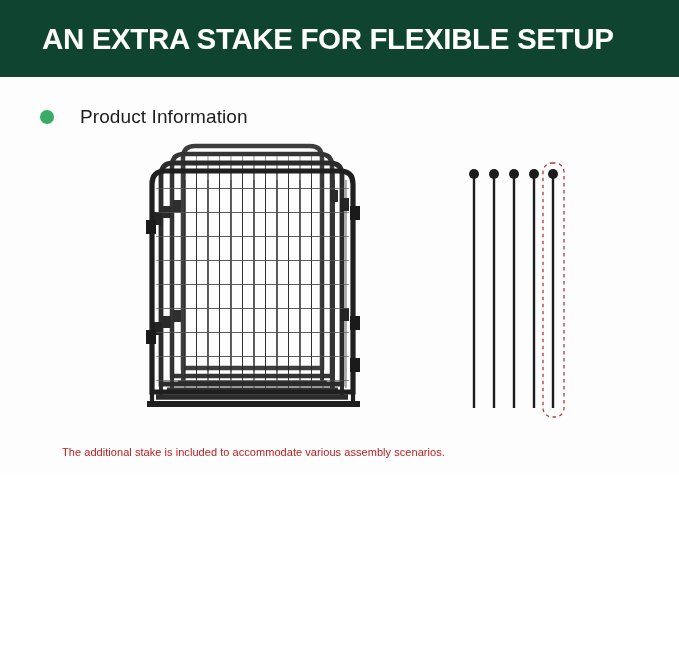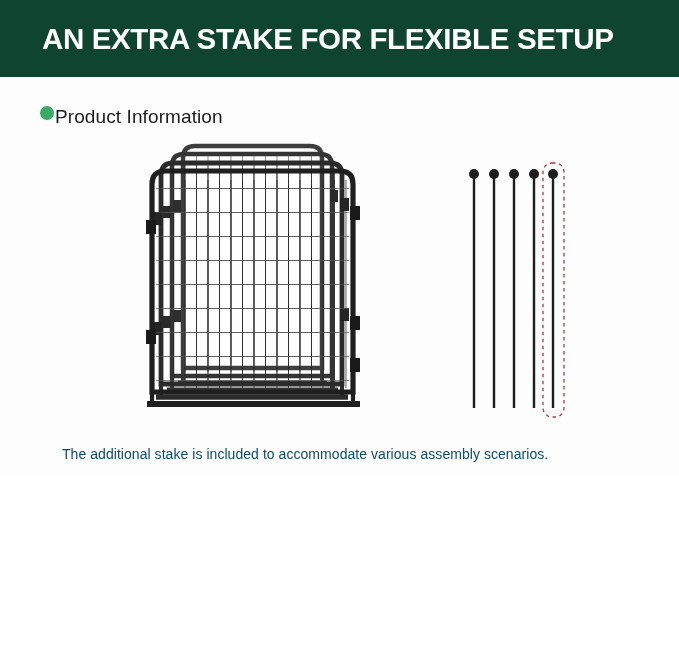--- a/index.html
+++ b/index.html
@@ -36,21 +36,22 @@
     white-space: nowrap;
     transform: scaleX(0.985);
     transform-origin: left center;
     font-family: "Liberation Sans", sans-serif;
   }
 
   
   .section-heading {
     position: absolute;
     display: flex;
-    gap: 1px;
+    align-items: center;
+    gap: 26px;
   }
   .bullet-dot {
     width: 14px;
     height: 14px;
     border-radius: 50%;
     background: #3aab64;
     flex: 0 0 auto;
   }
   .section-heading-label {
     font-size: 19px;
@@ -59,22 +60,22 @@
     letter-spacing: 0.1px;
     white-space: nowrap;
   }
   #heading-product { left: 40px; top: 106px; }
   #heading-flexible { left: 40px; top: 418px; }
 
   .section-subtext {
     position: absolute;
     left: 62px;
     top: 446px;
-    font-size: 14px;
-    color: #0c4a6e;
+    font-size: 11px;
+    color: #b91c1c;
     letter-spacing: 0.05px;
     white-space: nowrap;
   }
 
   
   .illustration {
     position: absolute;
   }
   #panels-stack { left: 150px; top: 140px; width: 235px; height: 265px; }
   #stakes-group { left: 460px; top: 160px; width: 115px; height: 260px; }

